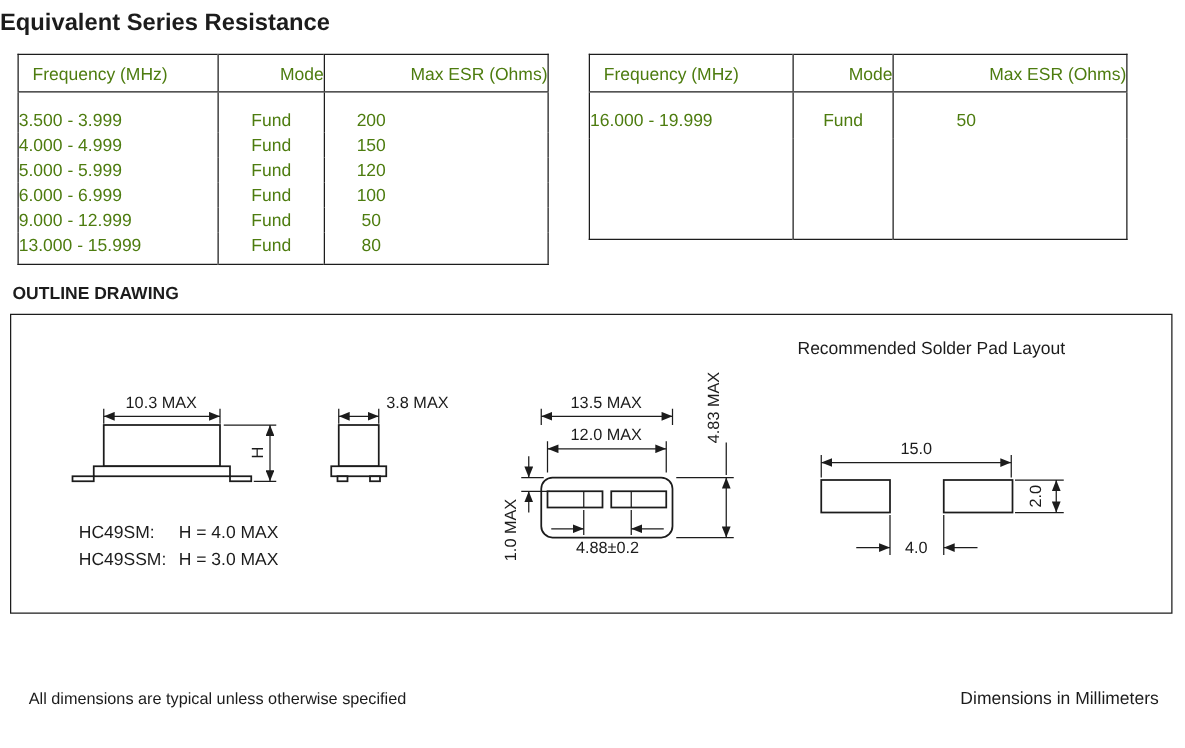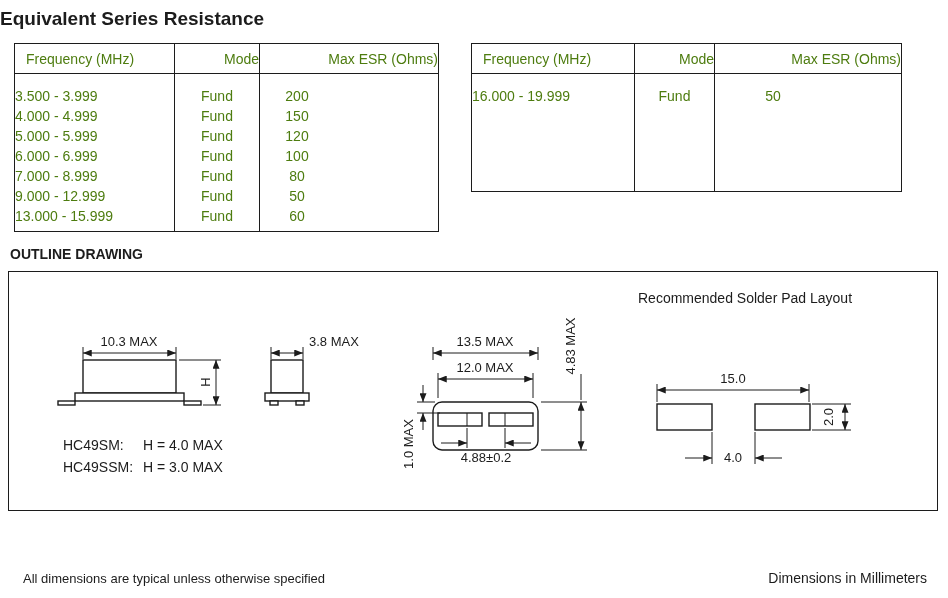--- a/index.html
+++ b/index.html
@@ -83,33 +83,28 @@
             <td>5.000 - 5.999</td>
             <td>Fund</td>
             <td>120</td>
           </tr>
           <tr>
             <td>6.000 - 6.999</td>
             <td>Fund</td>
             <td>100</td>
           </tr>
           <tr>
-            <td>7.000 - 8.999</td>
+            <td>9.000 - 12.999</td>
+            <td>Fund</td>
+            <td>50</td>
+          </tr>
+          <tr>
+            <td>13.000 - 15.999</td>
             <td>Fund</td>
             <td>80</td>
-          </tr>
-          <tr>
-            <td>9.000 - 12.999</td>
-            <td>Fund</td>
-            <td>50</td>
-          </tr>
-          <tr>
-            <td>13.000 - 15.999</td>
-            <td>Fund</td>
-            <td>60</td>
           </tr>
         </tbody>
       <tbody>
         <tr class="filler">
             <td></td>
             <td></td>
             <td></td>
           </tr>
       </tbody>
     </table>

